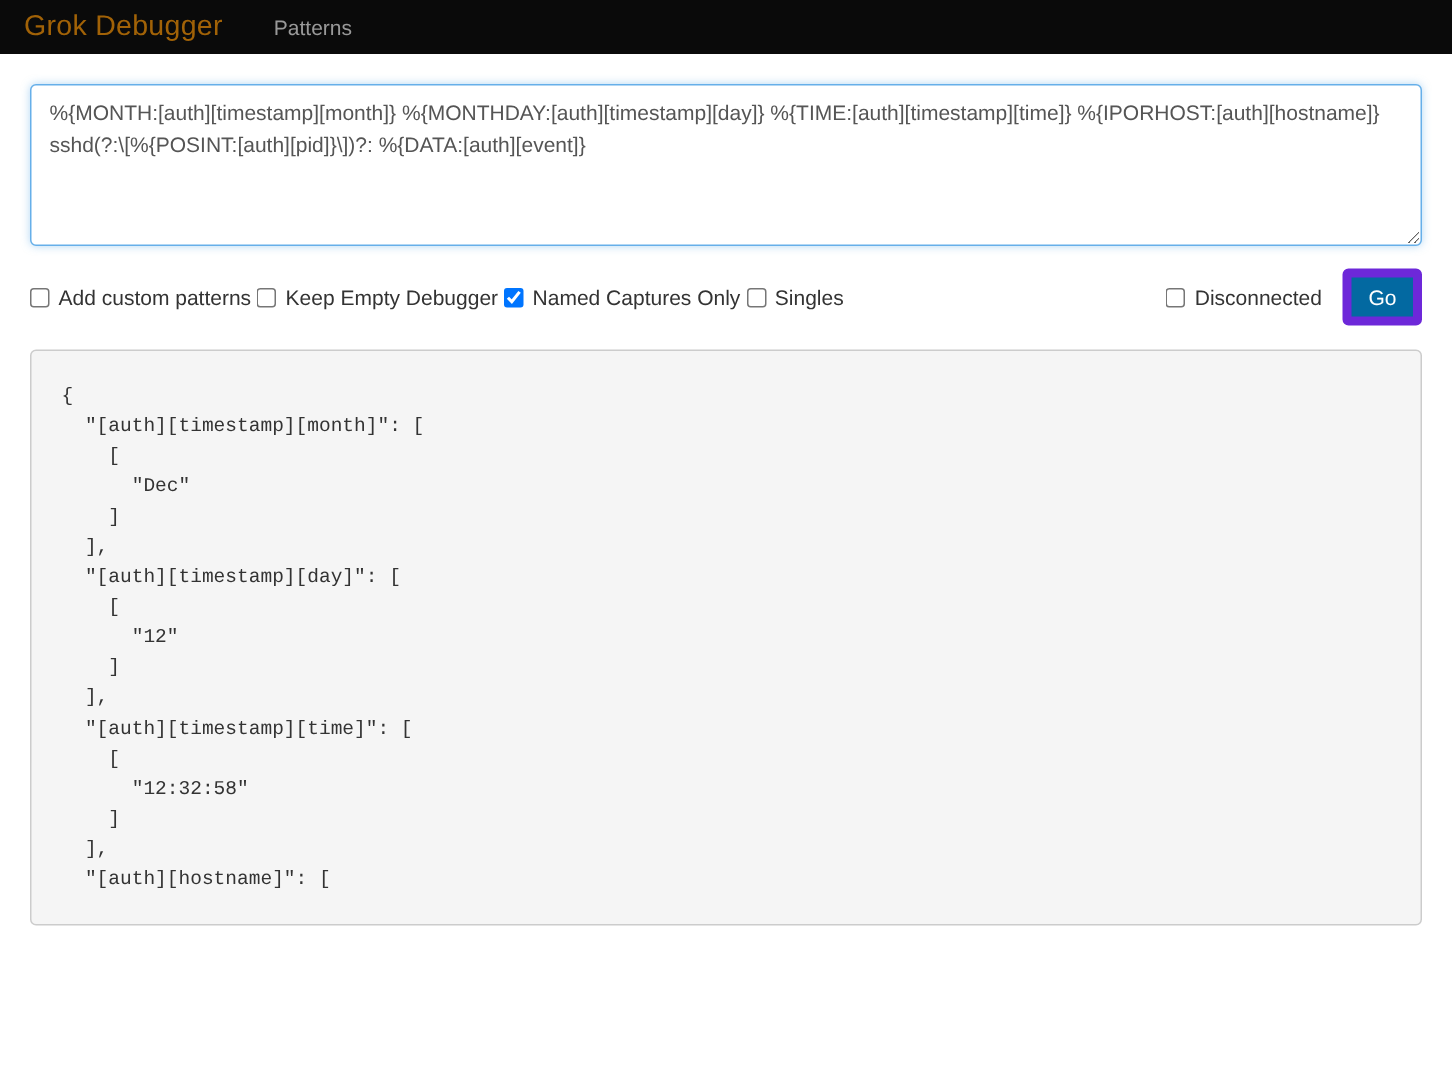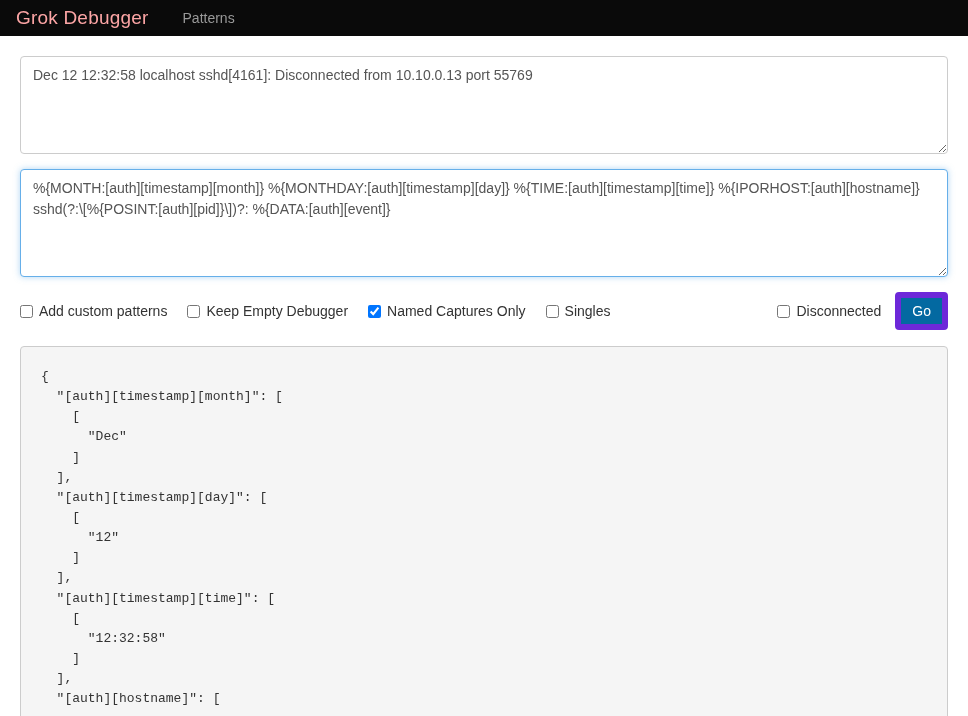--- a/index.html
+++ b/index.html
@@ -1,19 +1,19 @@
 <!DOCTYPE html>
 <html><head>
   <meta charset="utf-8">
   <style>
     * { box-sizing: border-box; margin: 0; padding: 0; }
     body { font-family: "Helvetica Neue", Helvetica, Arial, sans-serif; font-size: 14px; color: #333; background: #fff; width: 968px; }
     
     .navbar { background: #0a0a0a; height: 36px; display: flex; align-items: center; padding: 0; }
-    .navbar-brand { color: #fca5a5; font-size: 19px; font-weight: 300; padding: 0 16px; letter-spacing: 0.2px; }
+    .navbar-brand { color: #a16207; font-size: 19px; font-weight: 300; padding: 0 16px; letter-spacing: 0.2px; }
     .navbar-tabs { display: flex; height: 100%; }
     .navbar-tab { color: #999; padding: 0 18px; display: flex; align-items: center; cursor: pointer; font-size: 14px; }
     .navbar-tab.active { background: #222; color: #fff; }
     
     .container { padding: 20px; }
     
     .textarea-wrapper { margin-bottom: 12px; }
     textarea {
       width: 100%;
       border: 1px solid #ccc;
@@ -22,21 +22,21 @@
       font-family: "Helvetica Neue", Helvetica, Arial, sans-serif;
       font-size: 14px;
       color: #555;
       resize: both;
       line-height: 1.5;
     }
     .input-textarea { height: 98px; }
     .pattern-textarea { height: 108px; border: 1px solid #66afe9; outline: none; box-shadow: 0 0 6px rgba(102,175,233,0.5); }
     
     .options-row { display: flex; align-items: center; justify-content: space-between; margin-bottom: 16px; }
-    .options-left { display: flex; align-items: center; gap: 20px; }
+    .options-left { display: flex; align-items: center; gap: 4px; }
     .options-right { display: flex; align-items: center; gap: 14px; }
     .checkbox-group { display: flex; align-items: center; gap: 6px; font-size: 14px; color: #333; }
     .checkbox-group input[type="checkbox"] { width: 13px; height: 13px; }
     
     .go-button {
       background: #0369a1;
       color: #fff;
       border: 6px solid #6d28d9;
       border-radius: 4px;
       padding: 5px 11px;
@@ -67,23 +67,20 @@
 
 <div class="navbar">
   <div class="navbar-brand">Grok Debugger</div>
   <div class="navbar-tabs">
     <div class="navbar-tab">Patterns</div>
   </div>
 </div>
 
 <div class="container">
 
-  <div class="textarea-wrapper">
-    <textarea class="input-textarea" spellcheck="false" style="">Dec 12 12:32:58 localhost sshd[4161]: Disconnected from 10.10.0.13 port 55769</textarea>
-  </div>
 
   <div class="textarea-wrapper">
     <textarea class="pattern-textarea" spellcheck="true" style="">%{MONTH:[auth][timestamp][month]} %{MONTHDAY:[auth][timestamp][day]} %{TIME:[auth][timestamp][time]} %{IPORHOST:[auth][hostname]} sshd(?:\[%{POSINT:[auth][pid]}\])?: %{DATA:[auth][event]}</textarea>
   </div>
 
   <div class="options-row">
     <div class="options-left">
       <label class="checkbox-group">
         <input type="checkbox" style="">
         <span>Add custom patterns</span>

